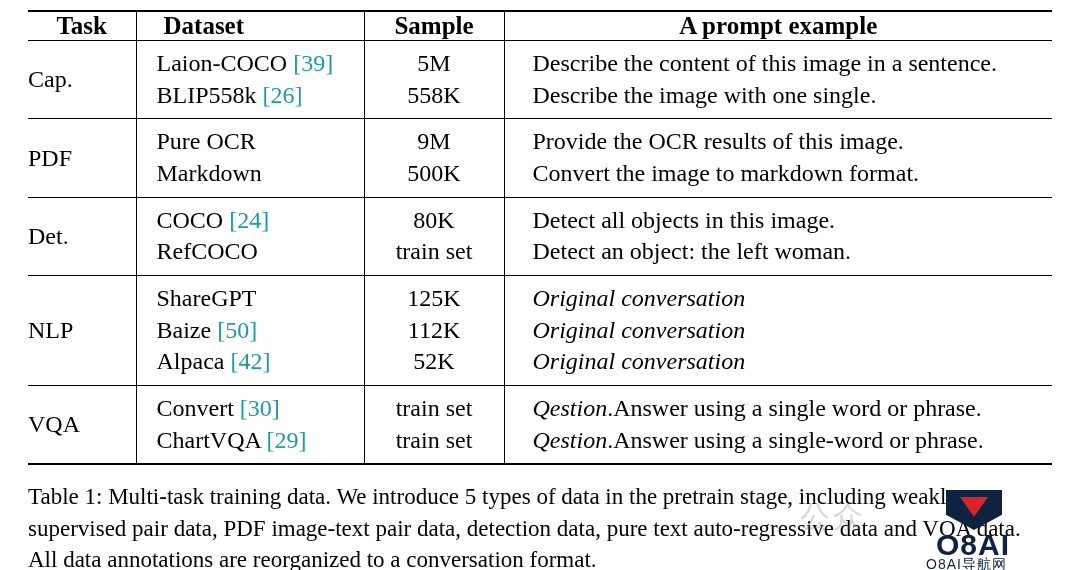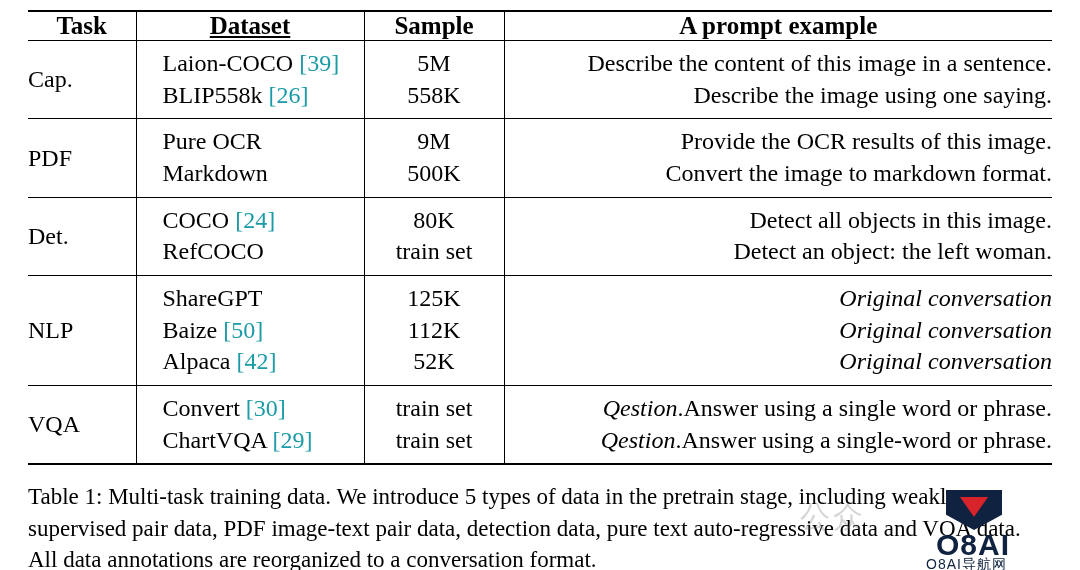--- a/index.html
+++ b/index.html
@@ -46,23 +46,22 @@
   .col-sample { width: 140px; }
   .col-prompt { width: 548px; }
 
   .head-row td {
     font-weight: bold;
     font-size: 25px;
     text-align: center;
     padding: 8px 0 10px 0;
   }
   .head-row td.left {
-    text-align: center;
-    padding-left: 0;
-    text-decoration: underline;
+    text-align: left;
+    padding-left: 27px;
   }
   .vsep {
     border-left: 1.1px solid #000;
   }
   .body-row td {
     font-size: 24px;
     padding: 0;
   }
   .cell-task {
     text-align: left;
@@ -70,27 +69,28 @@
   }
   .cell-lines {
     padding: 7px 0 7px 0 !important;
   }
   .line {
     line-height: 1.32;
     white-space: nowrap;
   }
   .cell-dataset .line {
     text-align: left;
-    padding-left: 26px;
+    padding-left: 20px;
   }
   .cell-sample .line {
     text-align: center;
   }
   .cell-prompt .line {
-    text-align: right;
+    text-align: left;
+    padding-left: 28px;
   }
   .ref {
     color: #1a9ba6;
   }
   .ital {
     font-style: italic;
   }
   .caption {
     width: 1024px;
     margin: 16px auto 0 auto;
@@ -195,21 +195,21 @@
         <td class="cell-dataset cell-lines vsep">
           <div class="line"><span>Laion-COCO </span><span class="ref">[39]</span></div>
           <div class="line"><span>BLIP558k </span><span class="ref">[26]</span></div>
         </td>
         <td class="cell-sample cell-lines vsep">
           <div class="line">5M</div>
           <div class="line">558K</div>
         </td>
         <td class="cell-prompt cell-lines vsep">
           <div class="line">Describe the content of this image in a sentence.</div>
-          <div class="line">Describe the image using one saying.</div>
+          <div class="line">Describe the image with one single.</div>
         </td>
       </tr>
 
       <tr>
         <td class="hline-thin"></td>
           <td class="hline-thin"></td>
           <td class="hline-thin"></td>
           <td class="hline-thin"></td>
       </tr>
 

